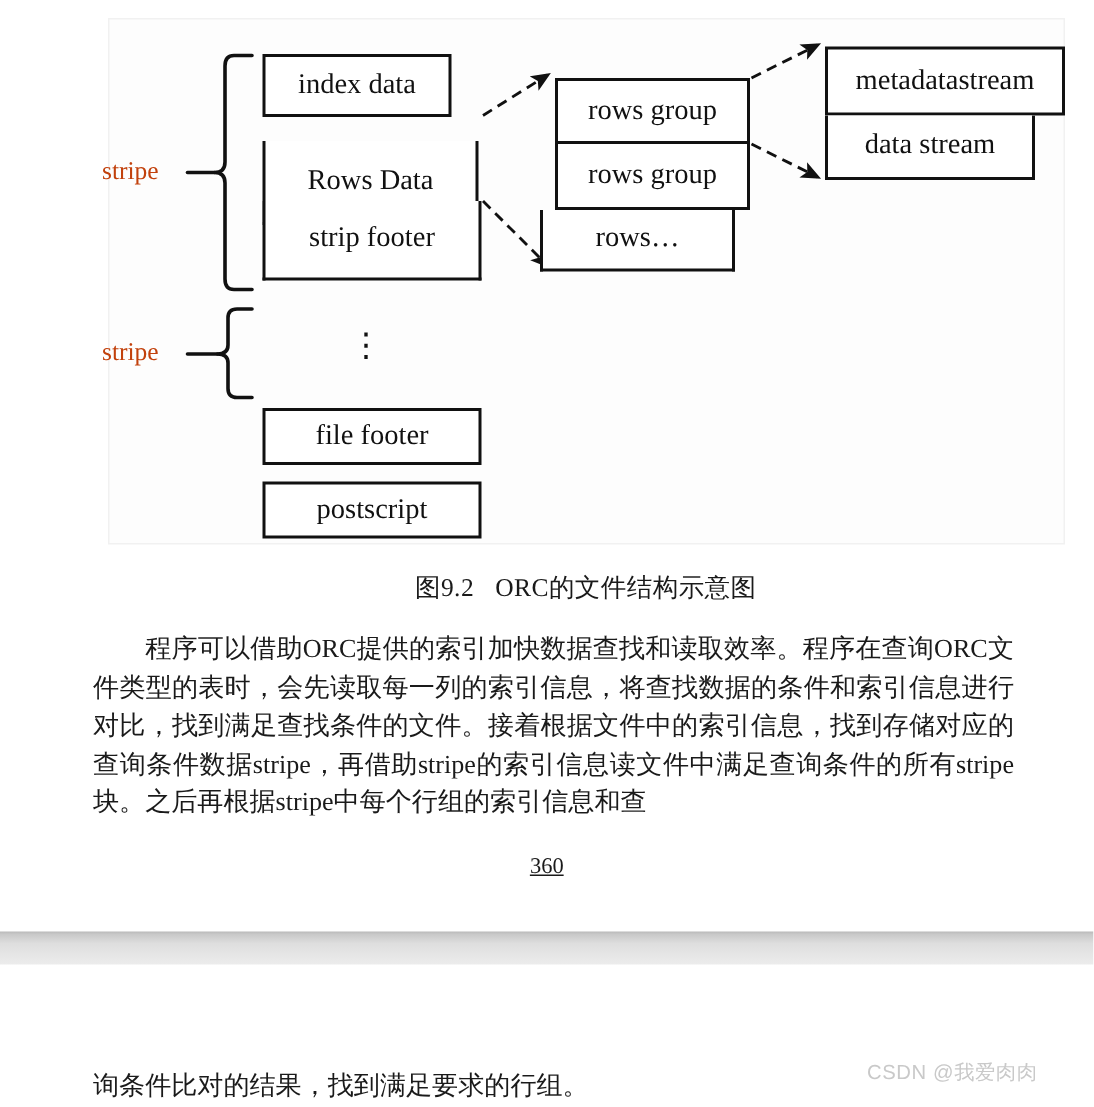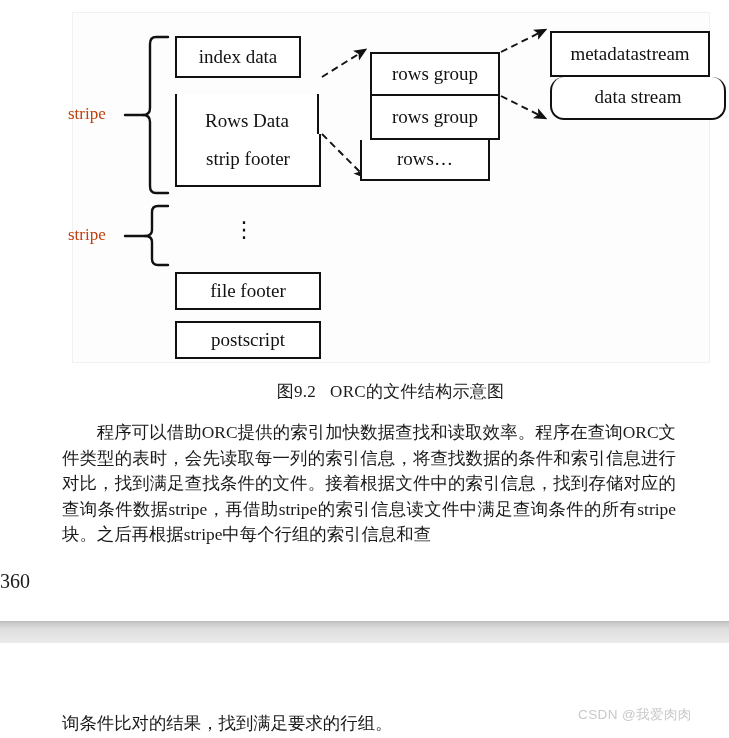--- a/index.html
+++ b/index.html
@@ -93,22 +93,24 @@
     text-justify: inter-ideograph;
     color: #1a1a1a;
   }
   #body-text p { margin: 0; text-indent: 2em; }
 
   #page-number {
     position: absolute;
     left: 0;
     top: 570px;
     width: 729px;
-    font-size: 20px;
-    color: #1a1a1a;
+    text-align: center;
+    font-size: 15px;
+    color: #1a1a1a;
+    text-decoration: underline;
   }
 
   
   #page-break {
     position: absolute;
     left: 0;
     top: 621px;
     width: 729px;
     height: 22px;
     background: linear-gradient(to bottom, #b9b9b9 0px, #c9c9c9 2px, #dedede 8px, #e6e6e6 16px, #ececec 22px);
@@ -196,21 +198,21 @@
     <span class="seg-label">rows group</span>
   </div>
   <div class="dbox nb-top" style="left:360px; top:140px; width:130px; height:41px;">
     <span class="seg-label">rows…</span>
   </div>
 
   <div class="dbox" style="left:550px; top:31px; width:160px; height:46px; ">
     <span class="seg-label">metadata</span>
     <span class="seg-label">stream</span>
   </div>
-  <div class="dbox nb-top" style="left:550px; top:77px; width:176px; height:43px;border-radius:14px;">
+  <div class="dbox nb-top" style="left:550px; top:77px; width:140px; height:43px;">
     <span class="seg-label">data stream</span>
   </div>
 
   <div class="dots" style="left:233px; top:219px;">⋮</div>
 
   <div class="dbox" style="left:175px; top:272px; width:146px; height:38px;">
     <span class="seg-label">file footer</span>
   </div>
   <div class="dbox" style="left:175px; top:321px; width:146px; height:38px;">
     <span class="seg-label">postscript</span>

